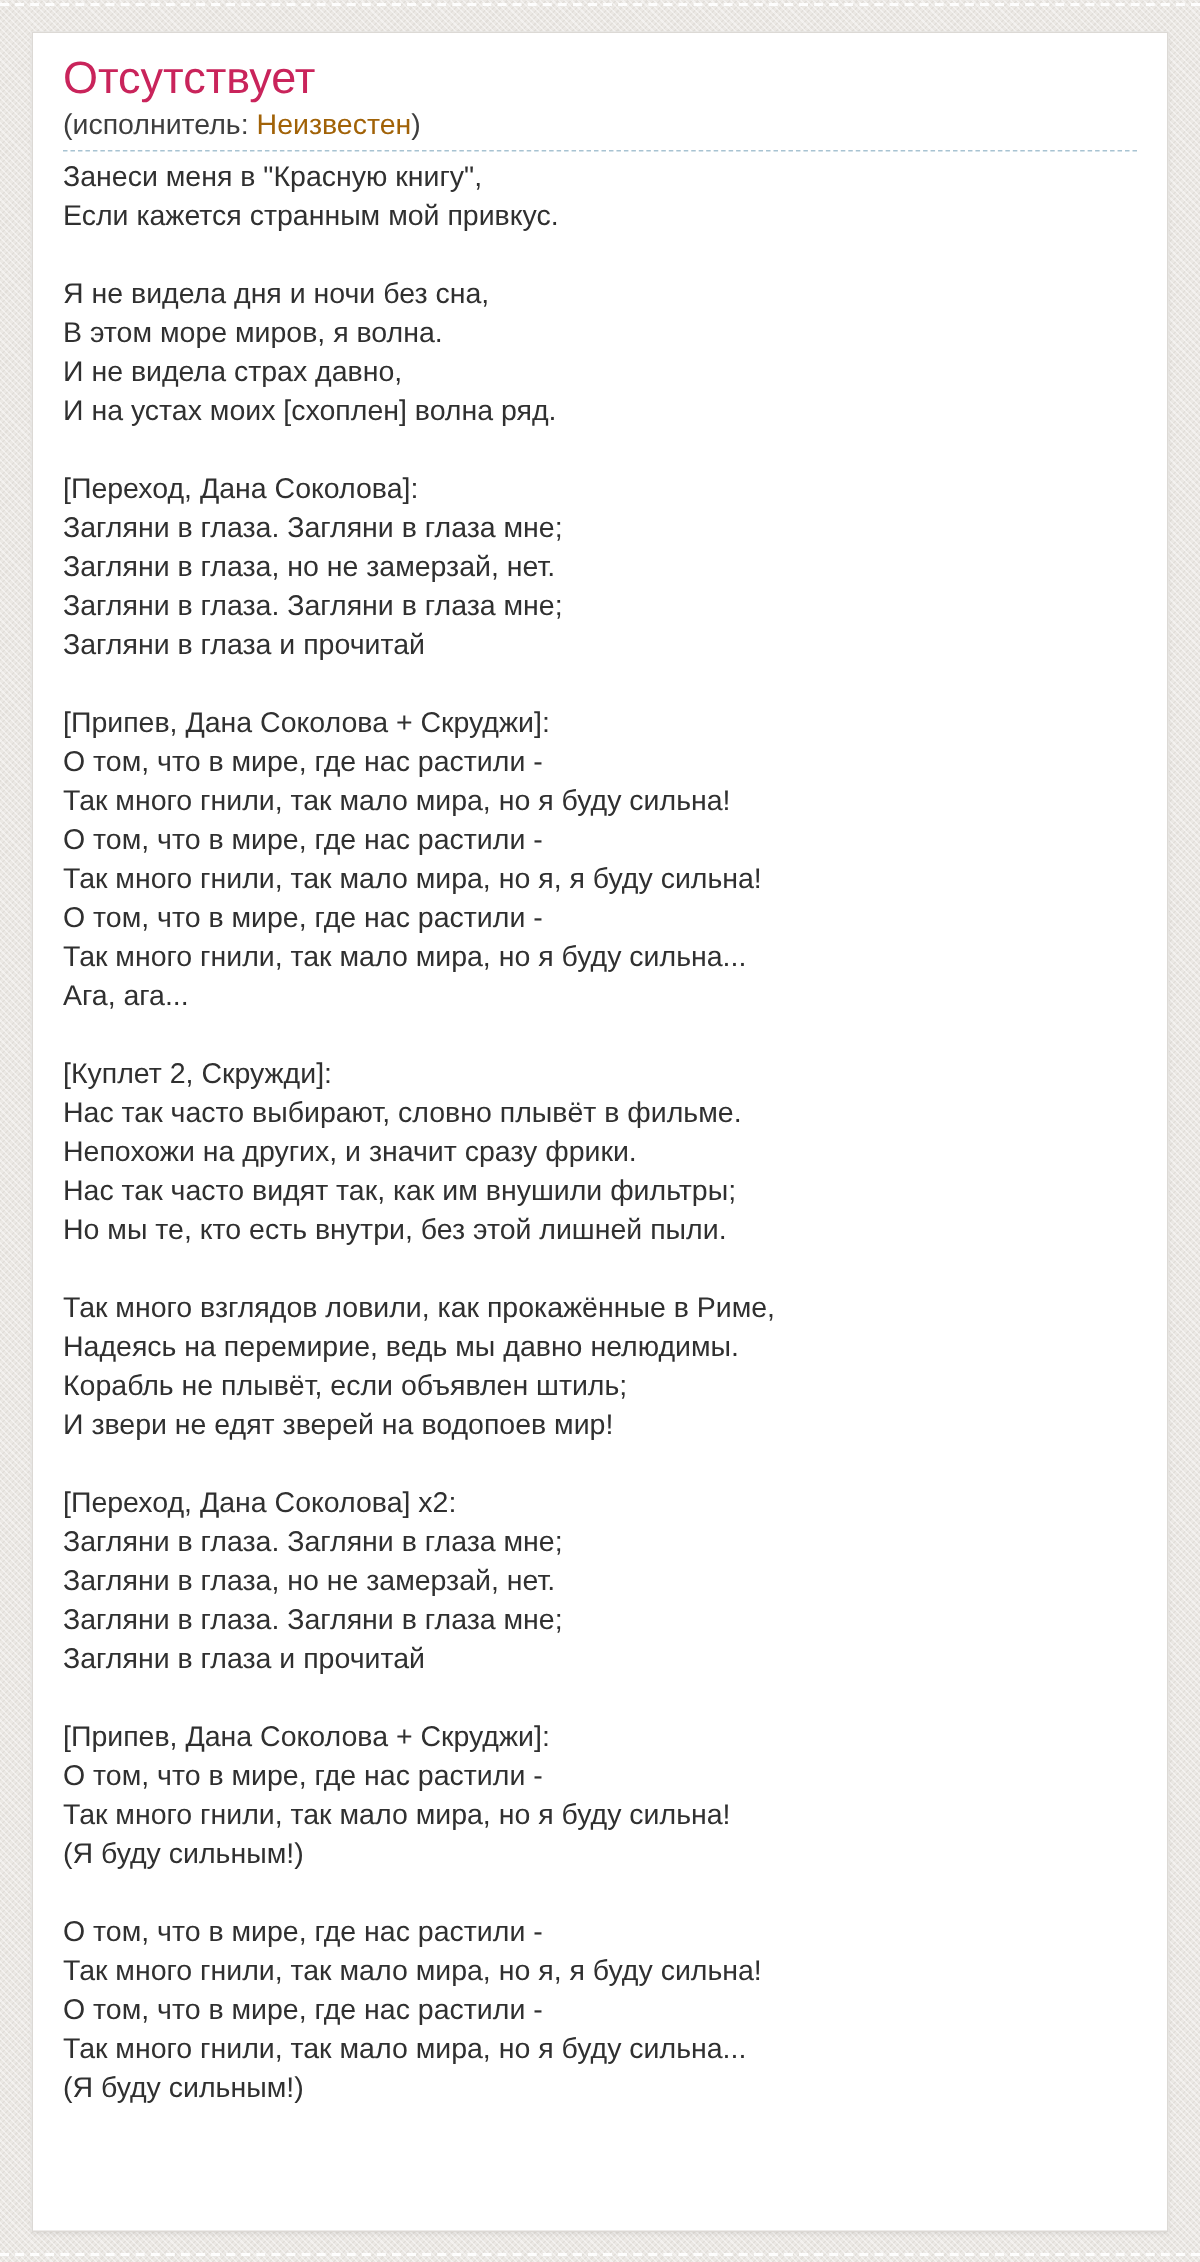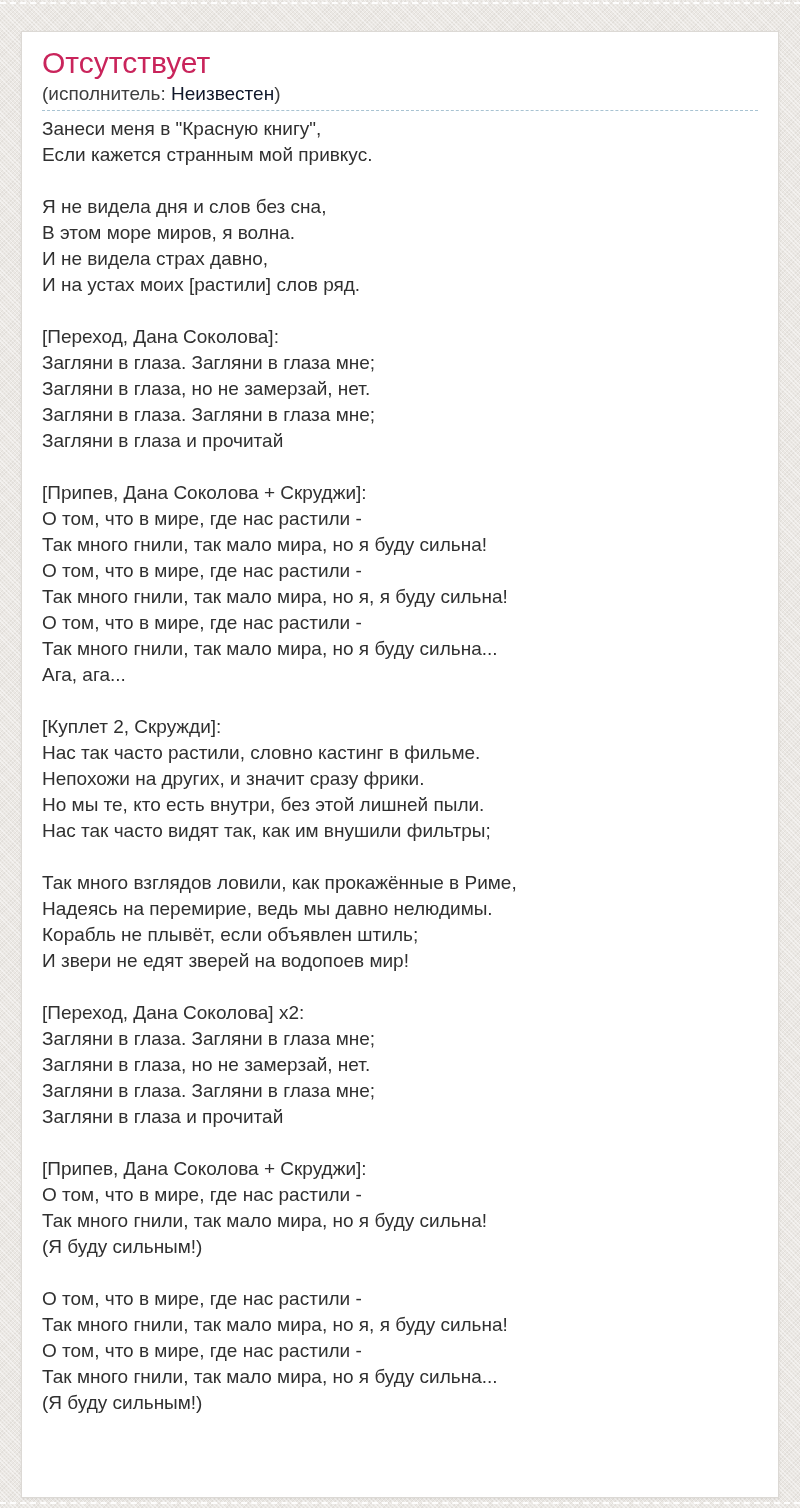--- a/index.html
+++ b/index.html
@@ -22,21 +22,21 @@
     position: absolute;
     left: 0;
     right: 0;
     border-top: 2px dashed rgba(255,255,255,0.9);
   }
   .stitch.top { top: 2px; }
   .stitch.bottom { top: 1502px; }
   .card {
     position: absolute;
     left: 21px;
-    top: 31px;
+    top: 21px;
     width: 758px;
     height: 1467px;
     box-sizing: border-box;
     background: #ffffff;
     border: 1px solid #dcd9d5;
     box-shadow: 0 1px 3px rgba(0,0,0,0.07);
     padding: 14px 20px 20px 20px;
   }
   .song-title {
     margin: 0;
@@ -47,21 +47,21 @@
   }
   .subtitle {
     margin: 2px 0 0 0;
     font-size: 19px;
     line-height: 24px;
     color: #3e3e3e;
     padding-bottom: 4px;
     border-bottom: 1px dashed #a8c3d2;
   }
   .artist-link {
-    color: #0f172a;
+    color: #a16207;
     text-decoration: none;
     cursor: pointer;
   }
   .lyrics {
     margin-top: 5px;
     font-size: 19px;
     line-height: 26px;
     color: #303030;
   }
   .lyric-line { white-space: pre-wrap; min-height: 26px; }
@@ -77,45 +77,45 @@
     <h1 class="song-title">Отсутствует</h1>
 
     <div class="subtitle">
       <span>(исполнитель: </span><a class="artist-link">Неизвестен</a><span>)</span>
     </div>
 
     <div class="lyrics">
         <div class="lyric-line">Занеси меня в "Красную книгу",</div>
         <div class="lyric-line">Если кажется странным мой привкус.</div>
         <div class="lyric-line">&nbsp;</div>
-        <div class="lyric-line">Я не видела дня и слов без сна,</div>
+        <div class="lyric-line">Я не видела дня и ночи без сна,</div>
         <div class="lyric-line">В этом море миров, я волна.</div>
         <div class="lyric-line">И не видела страх давно,</div>
-        <div class="lyric-line">И на устах моих [растили] слов ряд.</div>
+        <div class="lyric-line">И на устах моих [схоплен] волна ряд.</div>
         <div class="lyric-line">&nbsp;</div>
         <div class="lyric-line">[Переход, Дана Соколова]:</div>
         <div class="lyric-line">Загляни в глаза. Загляни в глаза мне;</div>
         <div class="lyric-line">Загляни в глаза, но не замерзай, нет.</div>
         <div class="lyric-line">Загляни в глаза. Загляни в глаза мне;</div>
         <div class="lyric-line">Загляни в глаза и прочитай</div>
         <div class="lyric-line">&nbsp;</div>
         <div class="lyric-line">[Припев, Дана Соколова + Скруджи]:</div>
         <div class="lyric-line">О том, что в мире, где нас растили -</div>
         <div class="lyric-line">Так много гнили, так мало мира, но я буду сильна!</div>
         <div class="lyric-line">О том, что в мире, где нас растили -</div>
         <div class="lyric-line">Так много гнили, так мало мира, но я, я буду сильна!</div>
         <div class="lyric-line">О том, что в мире, где нас растили -</div>
         <div class="lyric-line">Так много гнили, так мало мира, но я буду сильна...</div>
         <div class="lyric-line">Ага, ага...</div>
         <div class="lyric-line">&nbsp;</div>
         <div class="lyric-line">[Куплет 2, Скружди]:</div>
-        <div class="lyric-line">Нас так часто растили, словно кастинг в фильме.</div>
+        <div class="lyric-line">Нас так часто выбирают, словно плывёт в фильме.</div>
         <div class="lyric-line">Непохожи на других, и значит сразу фрики.</div>
+        <div class="lyric-line">Нас так часто видят так, как им внушили фильтры;</div>
         <div class="lyric-line">Но мы те, кто есть внутри, без этой лишней пыли.</div>
-        <div class="lyric-line">Нас так часто видят так, как им внушили фильтры;</div>
         <div class="lyric-line">&nbsp;</div>
         <div class="lyric-line">Так много взглядов ловили, как прокажённые в Риме,</div>
         <div class="lyric-line">Надеясь на перемирие, ведь мы давно нелюдимы.</div>
         <div class="lyric-line">Корабль не плывёт, если объявлен штиль;</div>
         <div class="lyric-line">И звери не едят зверей на водопоев мир!</div>
         <div class="lyric-line">&nbsp;</div>
         <div class="lyric-line">[Переход, Дана Соколова] x2:</div>
         <div class="lyric-line">Загляни в глаза. Загляни в глаза мне;</div>
         <div class="lyric-line">Загляни в глаза, но не замерзай, нет.</div>
         <div class="lyric-line">Загляни в глаза. Загляни в глаза мне;</div>

